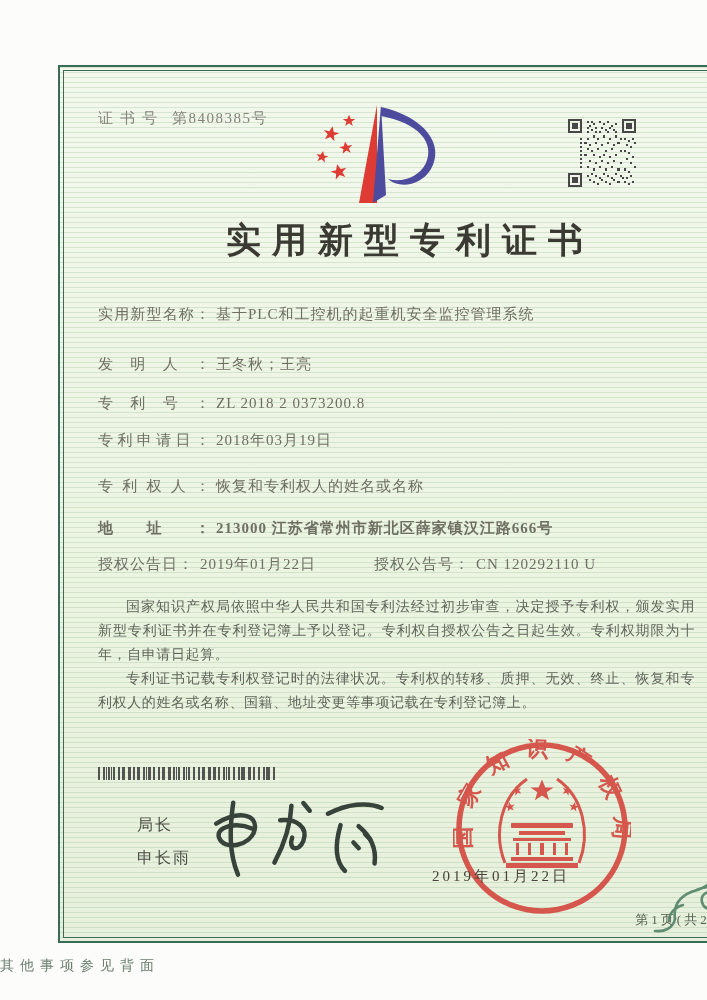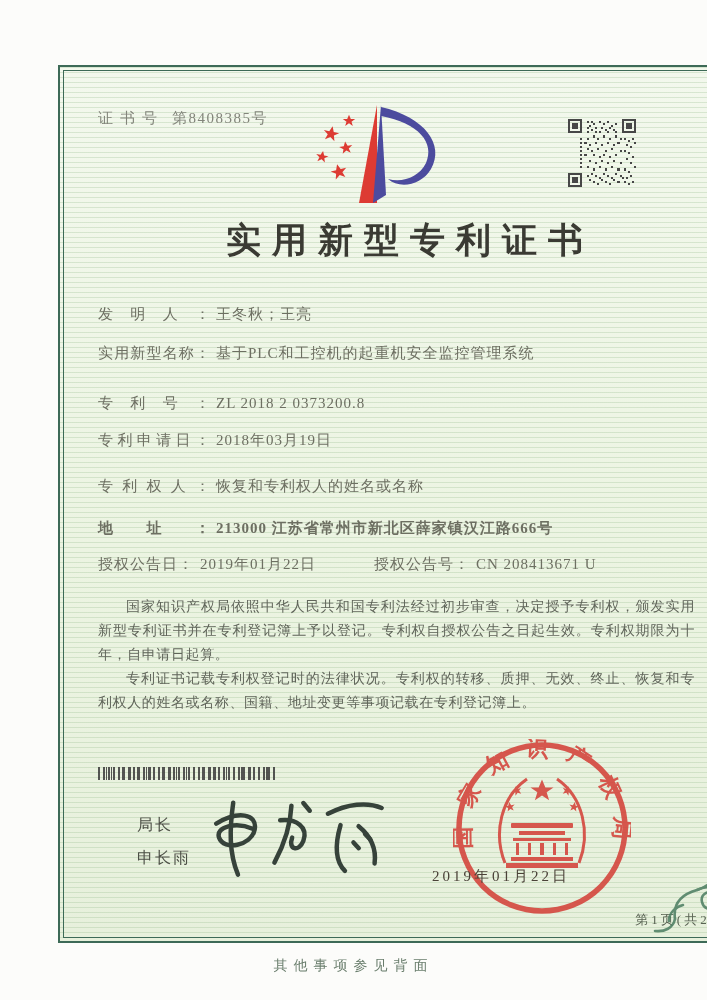--- a/index.html
+++ b/index.html
@@ -53,21 +53,21 @@
       repeating-linear-gradient(90deg,#3a3a3a 0 1px,rgba(0,0,0,0) 1px 8px),
       repeating-linear-gradient(90deg,#3a3a3a 0 1px,rgba(0,0,0,0) 1px 13px);}
   .signer{position:absolute;left:38px;top:748px;font-size:16px;color:#4c4f46;letter-spacing:2px;}
   .signer div{margin-bottom:12px;margin-left:39px;}
   .signature{position:absolute;left:145px;top:718px;width:200px;height:100px;}
   .seal{position:absolute;left:393px;top:672px;width:178px;height:178px;}
   .seal-date{position:absolute;left:372px;top:800px;font-size:15px;color:#4a4238;letter-spacing:3px;white-space:nowrap;}
   .page-num{position:absolute;left:0;right:0;bottom:12px;text-align:right;
     font-size:13px;color:#596353;letter-spacing:3px;}
   .ornament{position:absolute;right:4px;bottom:6px;width:82px;height:82px;opacity:.85;}
-  .back-note{position:absolute;left:0;right:0;top:957px;text-align:center;
+  .back-note{position:absolute;left:0;right:0;top:957px;
     font-size:14px;color:#697d6c;letter-spacing:6px;}
 </style>
 </head>
 <body>
 
 <div class="page">
   <div class="frame">
 
     <div class="certno">
       <span class="certno-lbl">证书号</span><span class="certno-val">第8408385号</span>
@@ -103,41 +103,41 @@
           <path d="M9,9h1v1h-1zM12,8h1v1h-1zM14,9h1v1h-1zM17,8h1v1h-1zM20,9h1v1h-1zM23,8h1v1h-1zM25,9h1v1h-1zM8,11h1v1h-1zM10,12h1v1h-1zM13,11h1v1h-1zM16,12h1v1h-1zM19,11h1v1h-1zM22,12h1v1h-1zM24,11h1v1h-1zM9,14h1v1h-1zM11,15h1v1h-1zM14,14h1v1h-1zM18,15h1v1h-1zM21,14h1v1h-1zM25,15h1v1h-1zM8,17h1v1h-1zM12,17h1v1h-1zM15,18h1v1h-1zM17,17h1v1h-1zM20,18h1v1h-1zM23,17h1v1h-1zM10,20h1v1h-1zM13,21h1v1h-1zM16,20h1v1h-1zM19,21h1v1h-1zM22,20h1v1h-1zM25,21h1v1h-1zM9,23h1v1h-1zM12,24h1v1h-1zM15,23h1v1h-1zM18,24h1v1h-1zM21,23h1v1h-1zM24,24h1v1h-1z"></path>
           <path d="M27,9h1v1h-1zM29,10h1v1h-1zM31,9h1v1h-1zM28,12h1v1h-1zM30,13h1v1h-1zM32,11h1v1h-1zM27,15h1v1h-1zM29,16h1v1h-1zM31,18h1v1h-1zM28,19h1v1h-1zM30,21h1v1h-1zM32,23h1v1h-1zM27,24h1v1h-1zM29,25h1v1h-1z"></path>
           <path d="M9,27h1v1h-1zM11,26h1v1h-1zM13,27h1v1h-1zM15,28h1v1h-1zM17,26h1v1h-1zM19,27h1v1h-1zM21,28h1v1h-1zM23,26h1v1h-1zM25,27h1v1h-1zM10,29h1v1h-1zM12,30h1v1h-1zM14,31h1v1h-1zM16,29h1v1h-1zM18,30h1v1h-1zM20,31h1v1h-1zM22,29h1v1h-1zM24,30h1v1h-1zM26,28h1v1h-1zM28,28h1v1h-1zM30,27h1v1h-1zM27,30h1v1h-1zM29,31h1v1h-1zM31,30h1v1h-1z"></path>
         </g>
       </svg>
     </div>
 
     <h1 class="title">实用新型专利证书</h1>
 
     <div class="fields">
+      <div class="frow m1">
+        <span class="lbl">实用新型名称：</span><span class="val">基于PLC和工控机的起重机安全监控管理系统</span>
+      </div>
       <div class="frow m2">
         <span class="lbl">发明人：</span><span class="val">王冬秋；王亮</span>
       </div>
-      <div class="frow m1">
-        <span class="lbl">实用新型名称：</span><span class="val">基于PLC和工控机的起重机安全监控管理系统</span>
-      </div>
       <div class="frow m3">
         <span class="lbl">专利号：</span><span class="val">ZL 2018 2 0373200.8</span>
       </div>
       <div class="frow m4">
         <span class="lbl">专利申请日：</span><span class="val">2018年03月19日</span>
       </div>
       <div class="frow m5">
         <span class="lbl">专利权人：</span><span class="val">恢复和专利权人的姓名或名称</span>
       </div>
       <div class="frow m6">
         <span class="lbl">地址：</span><span class="val">213000 江苏省常州市新北区薛家镇汉江路666号</span>
       </div>
       <div class="grant">
         <span class="pair"><span class="lbl2">授权公告日：</span><span class="val">2019年01月22日</span></span>
-        <span class="pair right"><span class="lbl2">授权公告号：</span><span class="val">CN 208413671 U</span></span>
+        <span class="pair right"><span class="lbl2">授权公告号：</span><span class="val">CN 120292110 U</span></span>
       </div>
     </div>
 
     <div class="paras">
       <p>国家知识产权局依照中华人民共和国专利法经过初步审查，决定授予专利权，颁发实用新型专利证书并在专利登记簿上予以登记。专利权自授权公告之日起生效。专利权期限为十年，自申请日起算。</p>
       <p>专利证书记载专利权登记时的法律状况。专利权的转移、质押、无效、终止、恢复和专利权人的姓名或名称、国籍、地址变更等事项记载在专利登记簿上。</p>
     </div>
 
     <div class="barcode"></div>
 

